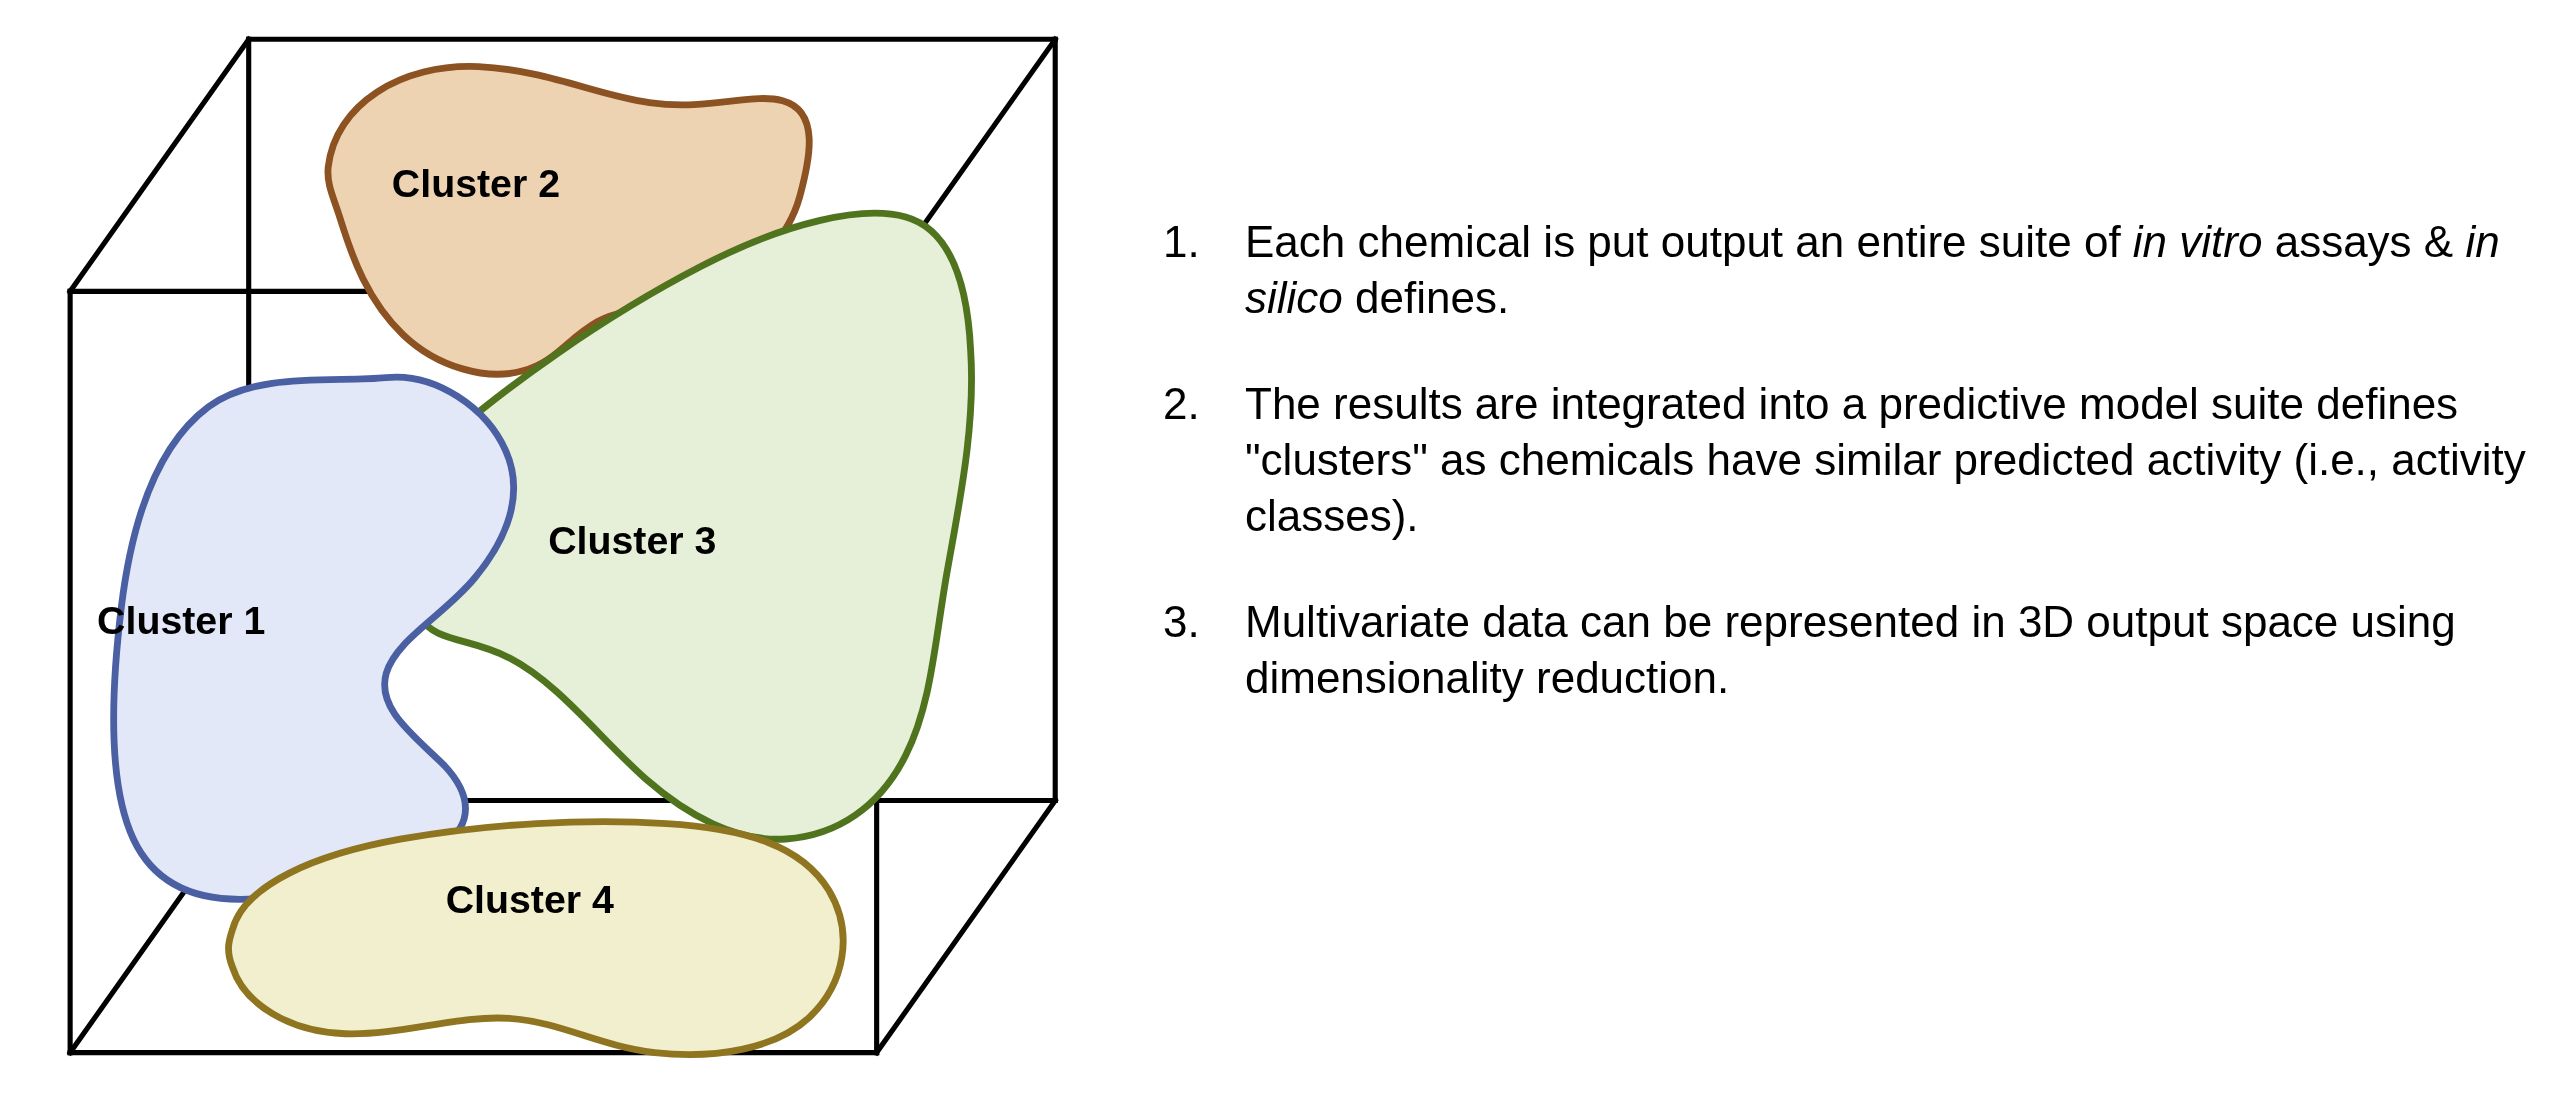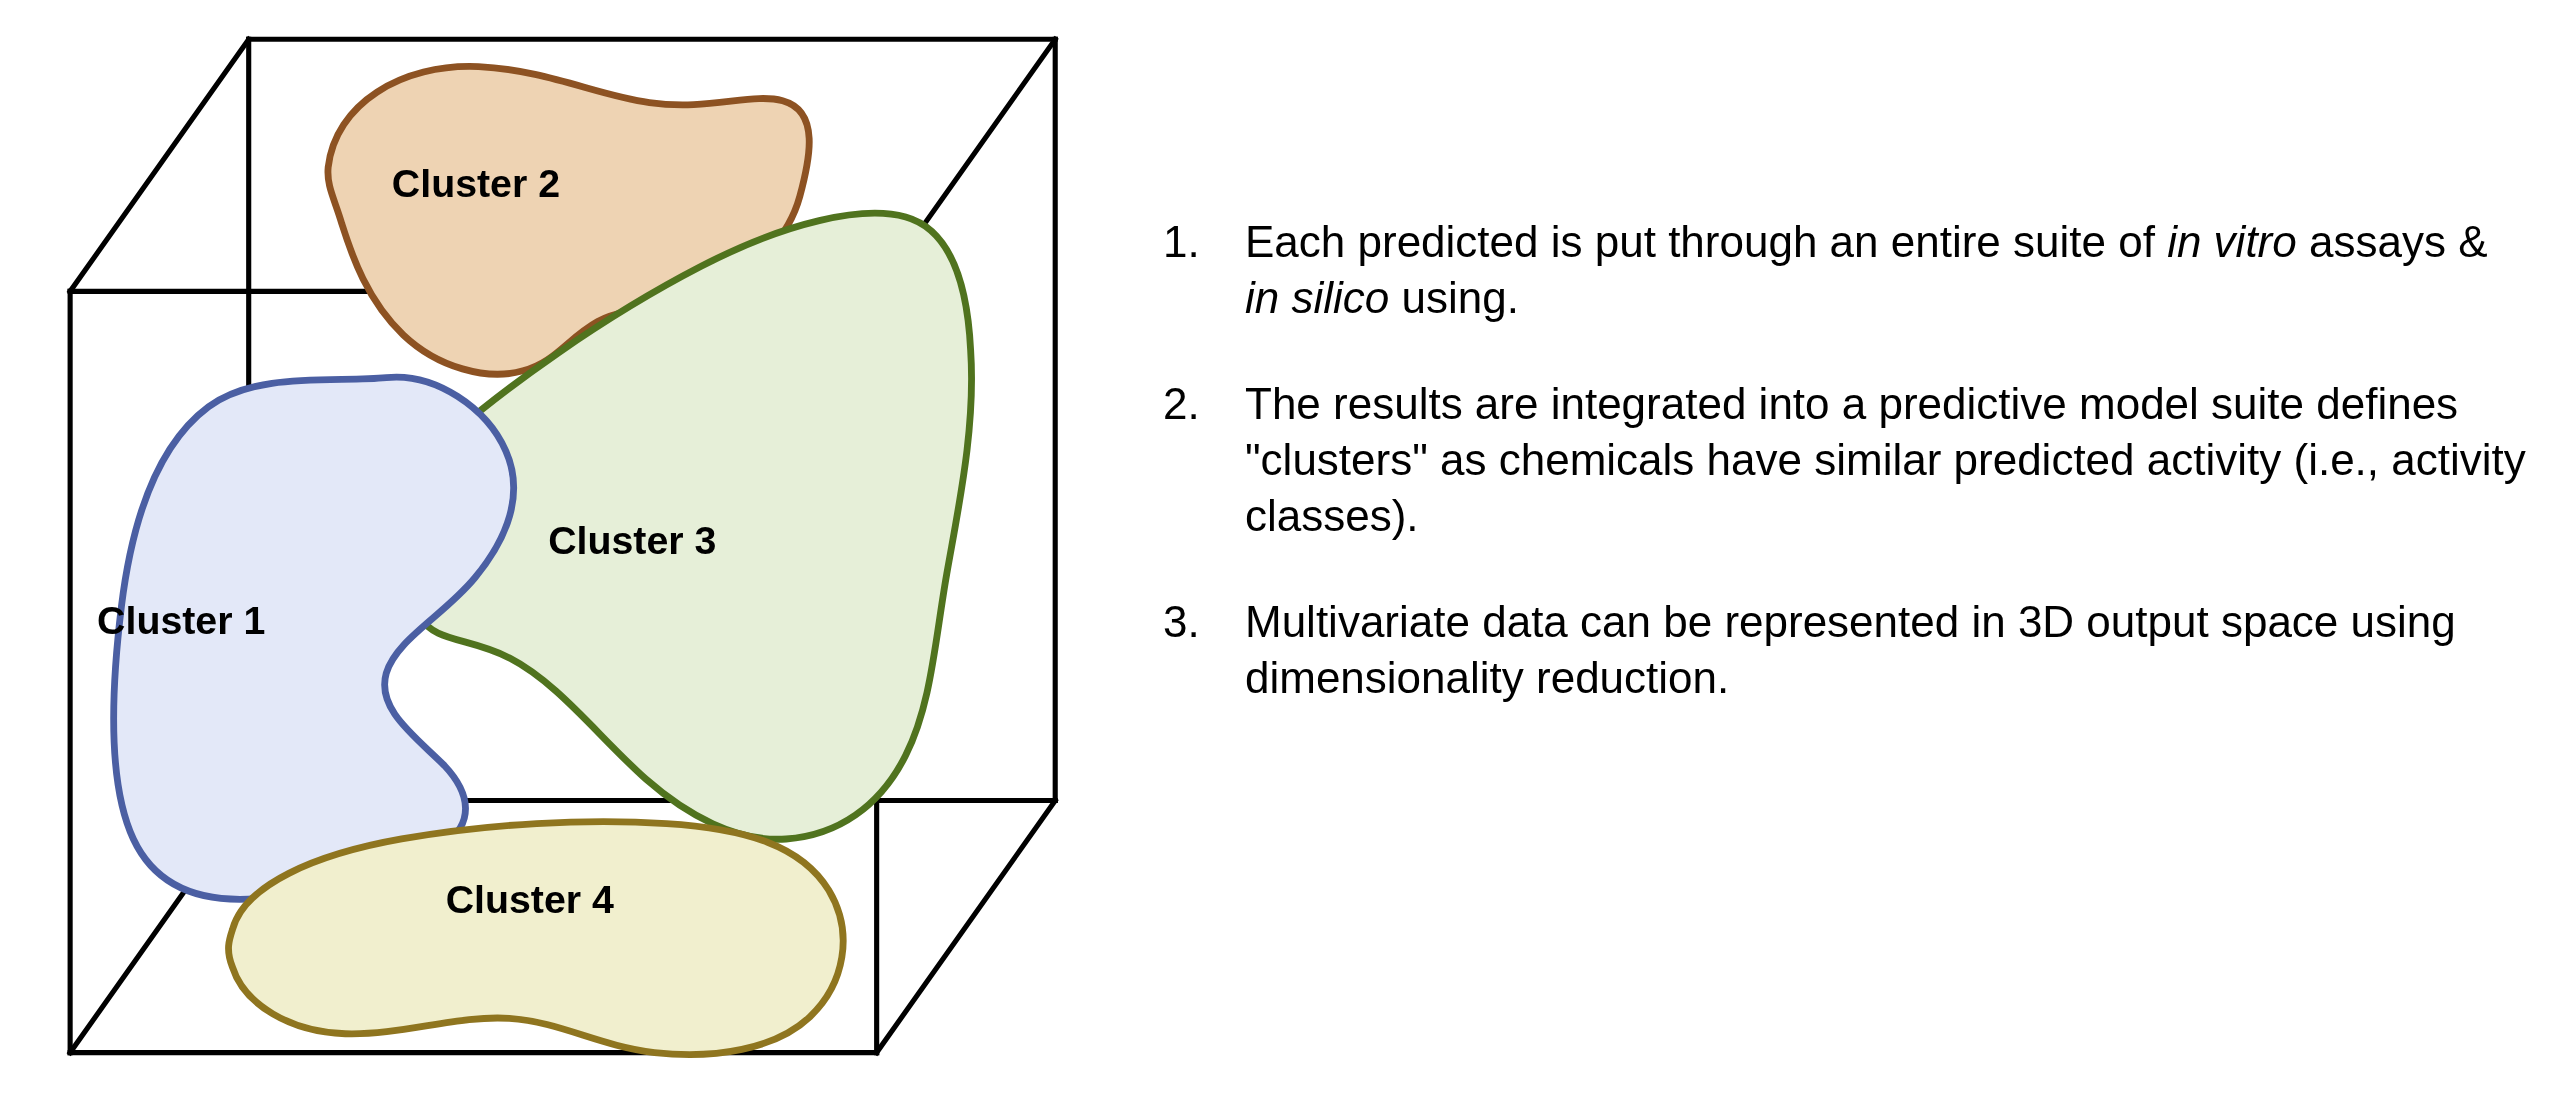--- a/index.html
+++ b/index.html
@@ -163,21 +163,21 @@
       <text class="cluster-label" x="212" y="730">Cluster 1</text>
       <text class="cluster-label" x="557" y="218">Cluster 2</text>
       <text class="cluster-label" x="740" y="636">Cluster 3</text>
       <text class="cluster-label" x="620" y="1057">Cluster 4</text>
     </svg>
   </div>
 
   <ol id="notes-panel" style="list-style:none;margin:0;padding:0;">
       <li class="note-item">
         <div class="note-number">1.</div>
-        <div class="note-body"><span>Each predicted is put through an entire suite of </span><i>in vitro</i><span> assays &amp; </span><i>in silico</i><span> using.</span></div>
+        <div class="note-body"><span>Each chemical is put output an entire suite of </span><i>in vitro</i><span> assays &amp; </span><i>in silico</i><span> defines.</span></div>
       </li>
       <li class="note-item">
         <div class="note-number">2.</div>
         <div class="note-body"><span>The results are integrated into a predictive model suite defines "clusters" as chemicals have similar predicted activity (i.e., activity classes).</span></div>
       </li>
       <li class="note-item">
         <div class="note-number">3.</div>
         <div class="note-body"><span>Multivariate data can be represented in 3D output space using dimensionality reduction.</span></div>
       </li>
     </ol>

